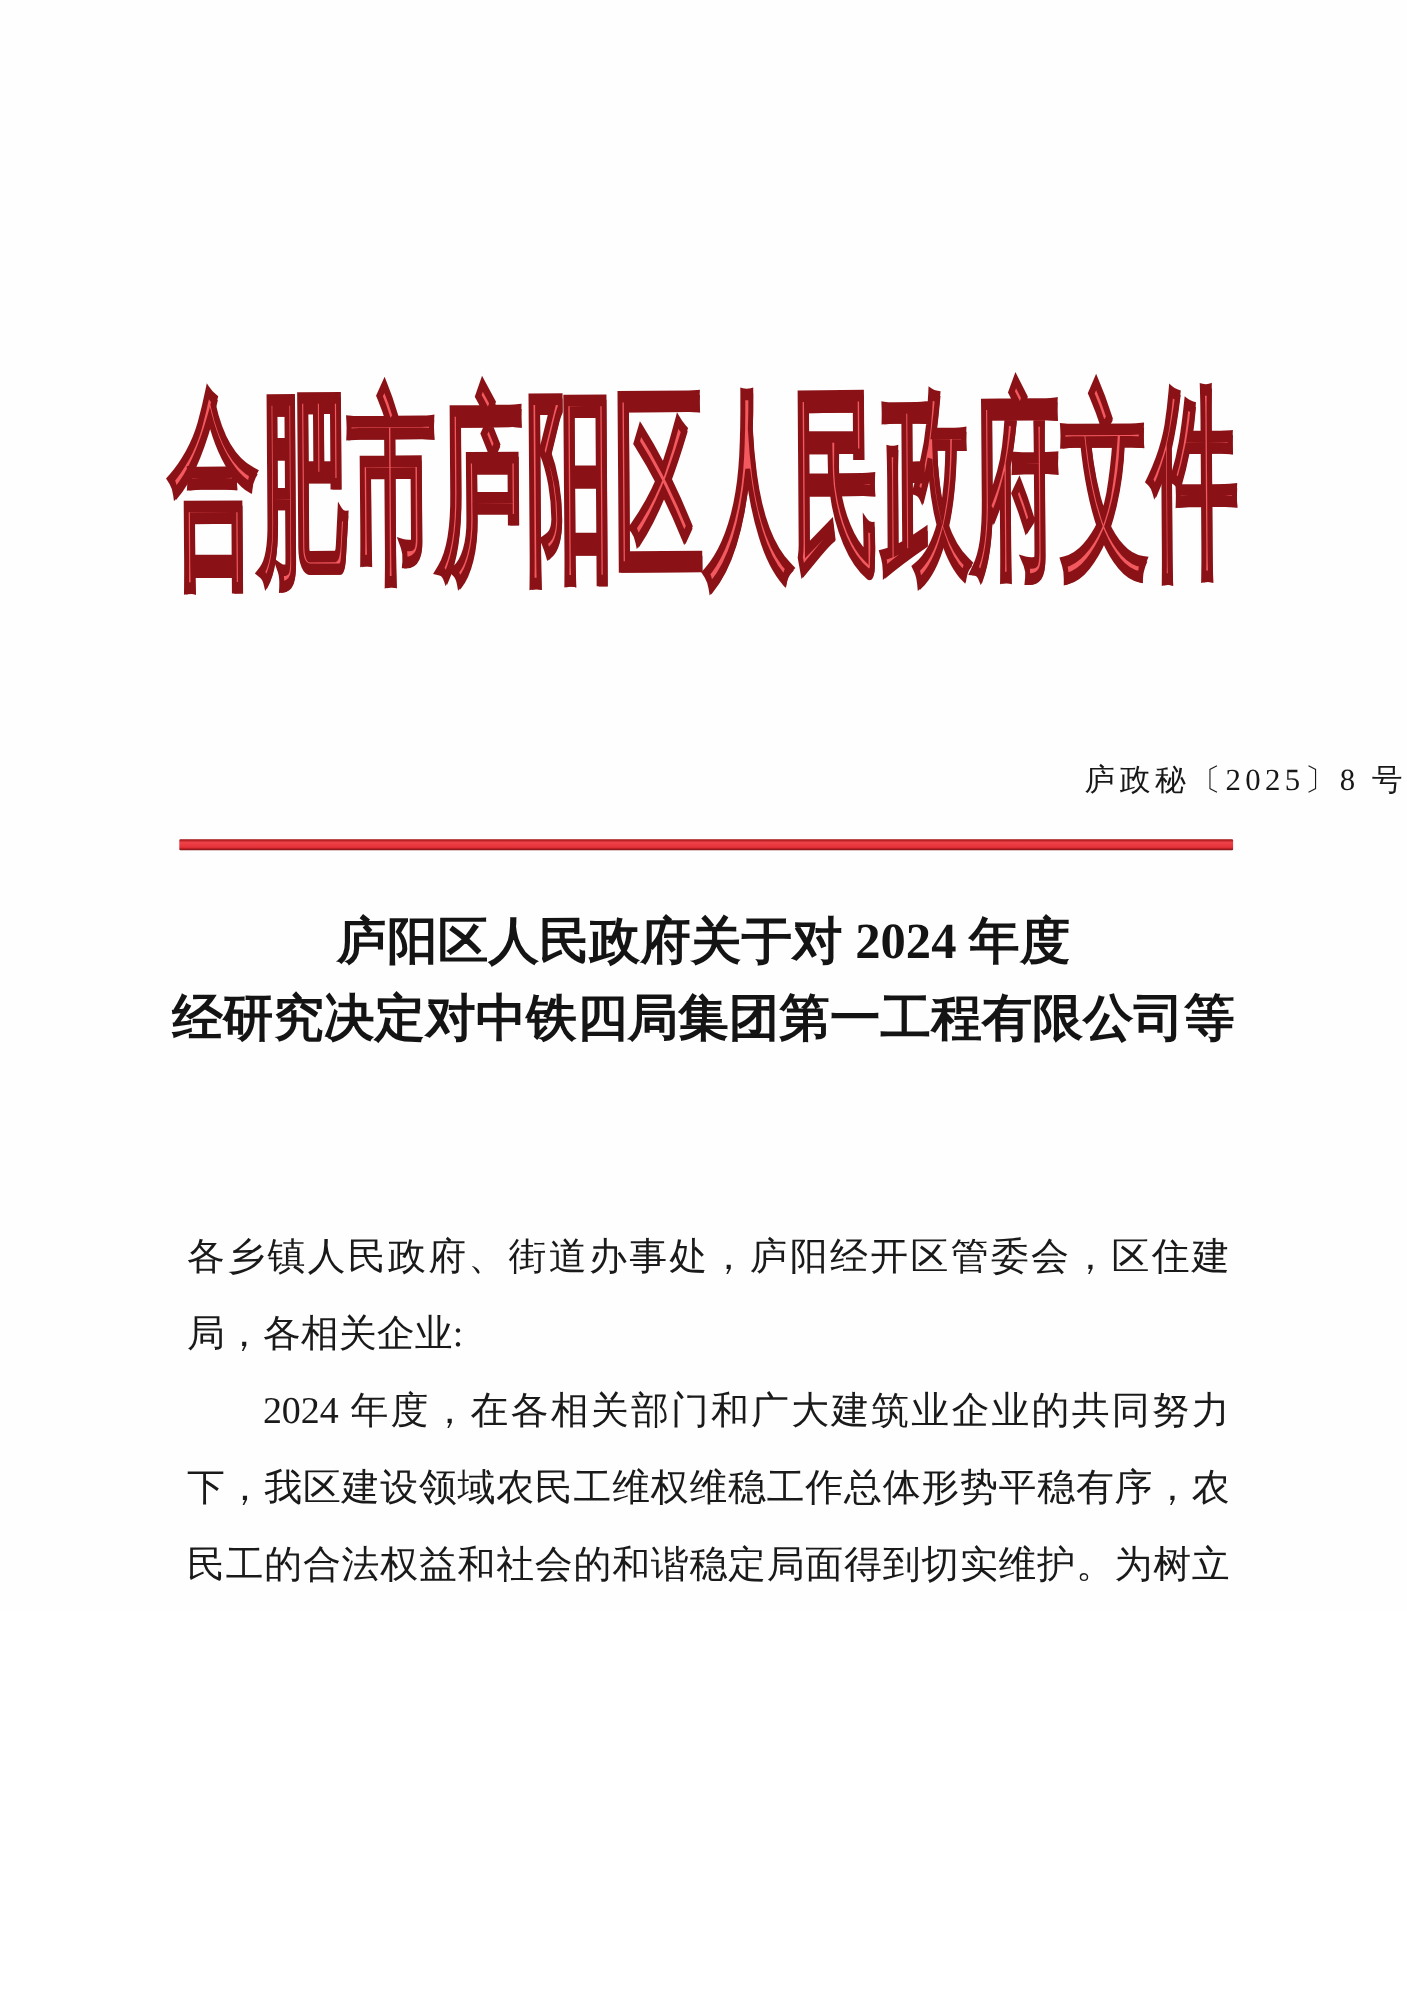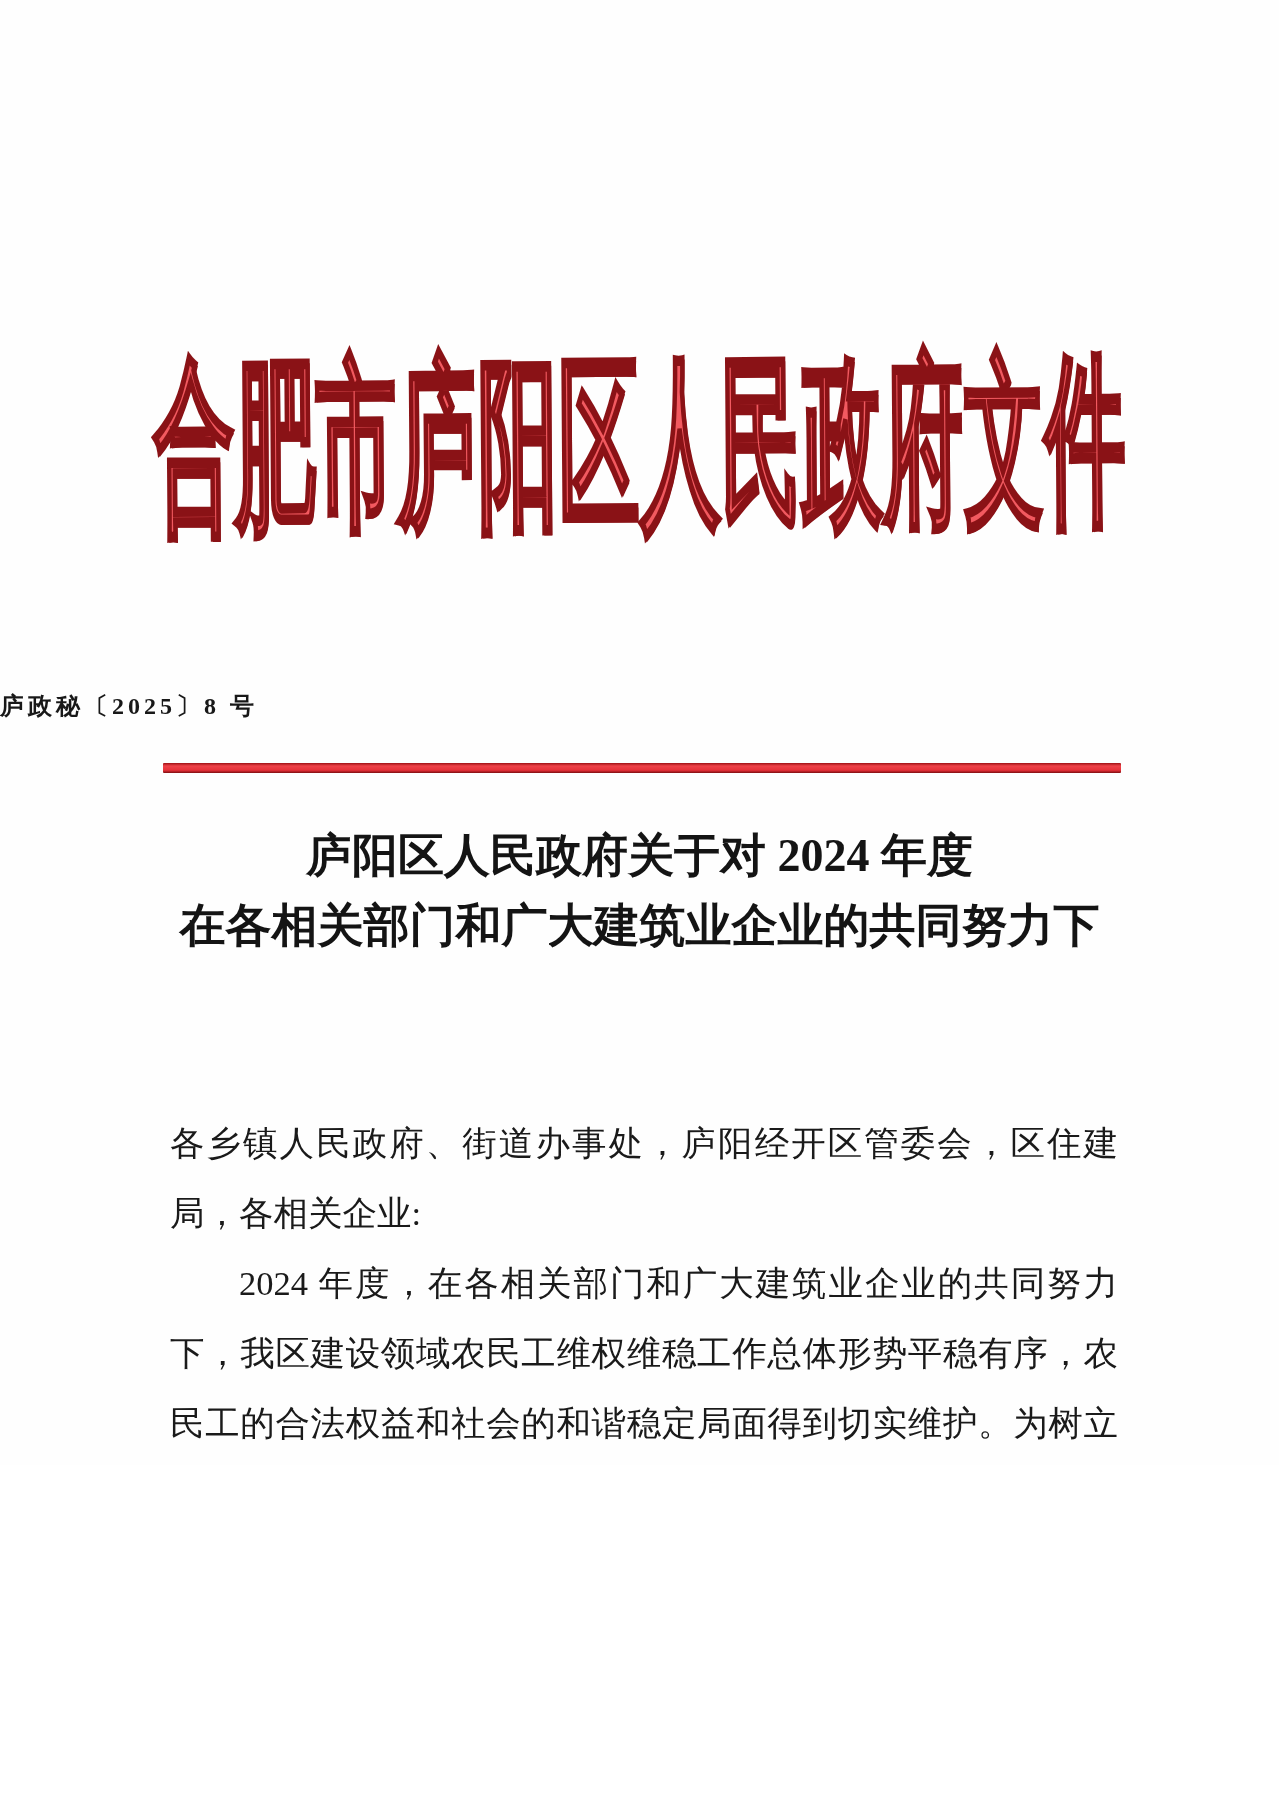--- a/index.html
+++ b/index.html
@@ -32,25 +32,24 @@
     text-shadow: 1px 1px 0 #8a1216;
     transform: rotate(-0.4deg) scaleY(2.32);
     transform-origin: top center;
     white-space: nowrap;
   }
   .doc-number {
     position: absolute;
     top: 690px;
     left: 0;
     width: 100%;
-    text-align: left;
-    font-size: 24px;
+    text-align: right;
+    font-size: 28px;
     letter-spacing: 4px;
     color: #181818;
-    font-weight: bold;
   }
   .red-rule {
     position: absolute;
     top: 763px;
     left: 163px;
     width: 958px;
     height: 10px;
     background: linear-gradient(to bottom, #9e1114 0%, #ee4248 30%, #e63139 72%, #7e0d10 100%);
     border-radius: 1px;
   }
@@ -98,21 +97,21 @@
 <div class="page">
 
   <div class="red-header">合肥市庐阳区人民政府文件</div>
 
   <div class="doc-number">庐政秘〔2025〕8 号</div>
 
   <div class="red-rule"></div>
 
   <div class="doc-title">
     <div>庐阳区人民政府关于对 2024 年度</div>
-    <div>在各相关部门和广大建筑业企业的共同努力下</div>
+    <div>经研究决定对中铁四局集团第一工程有限公司等</div>
   </div>
 
   <div class="body-text">
     <p>各乡镇人民政府、街道办事处，庐阳经开区管委会，区住建局，各相关企业:</p>
     <p class="indented">2024 年度，在各相关部门和广大建筑业企业的共同努力下，我区建设领域农民工维权维稳工作总体形势平稳有序，农民工的合法权益和社会的和谐稳定局面得到切实维护。为树立典型、表扬先进，经研究决定对中铁四局集团第一工程有限公司等 30 家建筑业企业给予通报表扬（排名不分先后）。</p>
   </div>
 
   <div class="page-number">- 1 -</div>
 
 </div>

